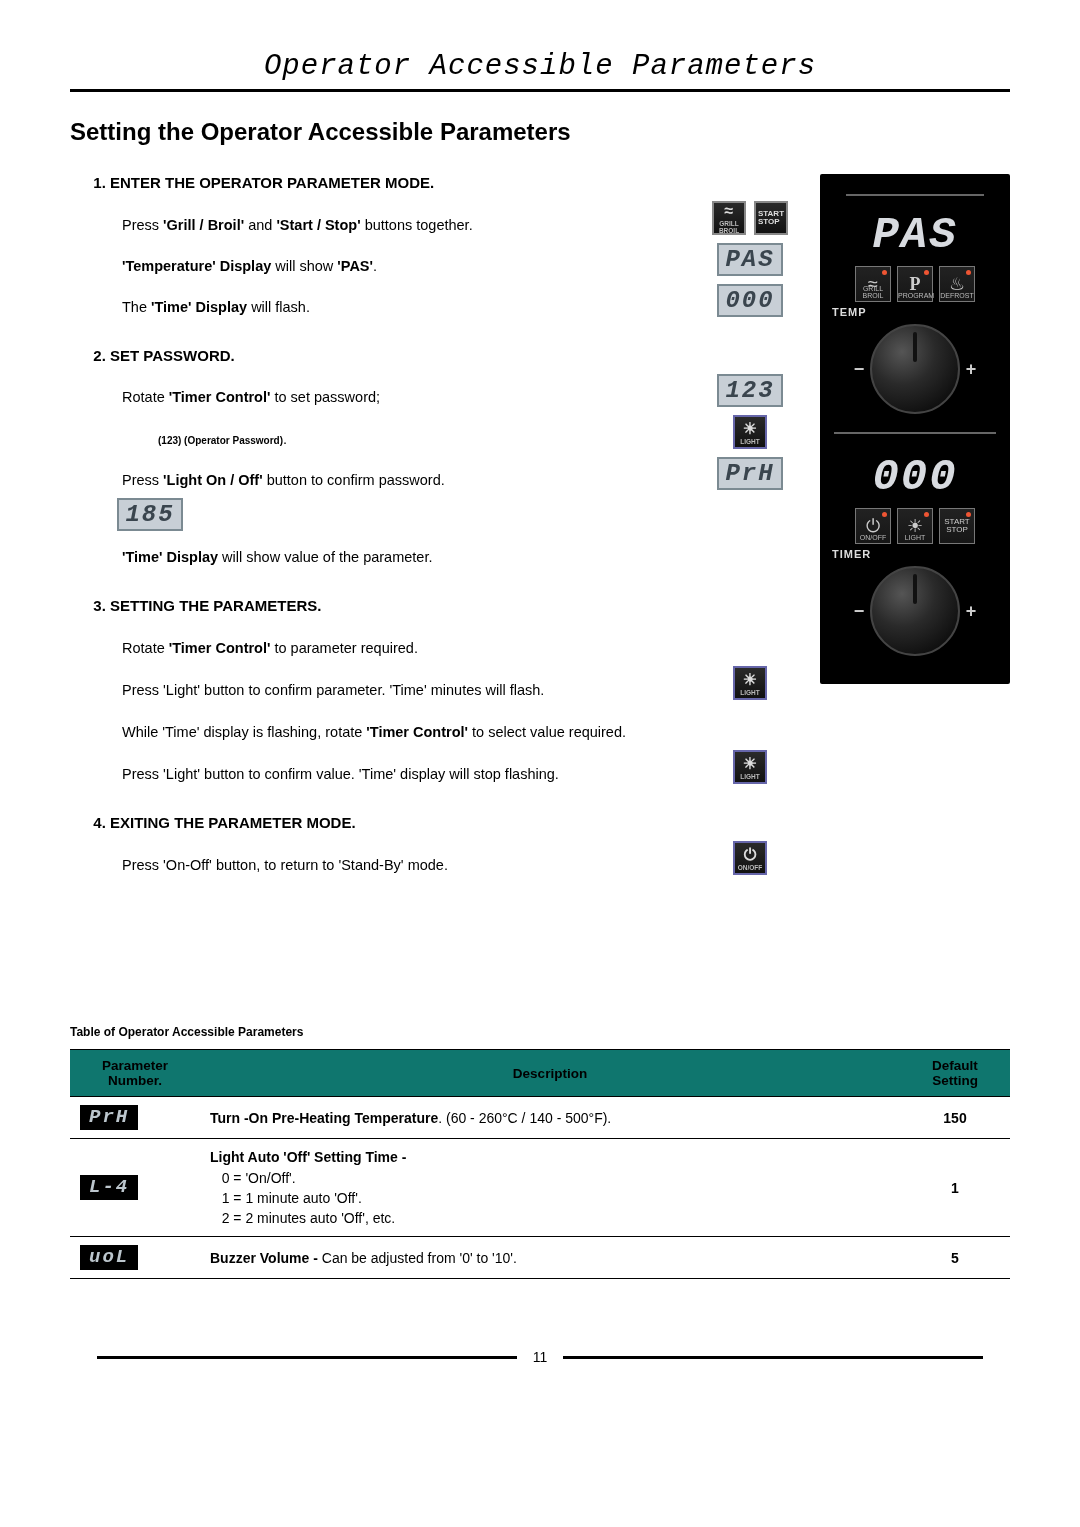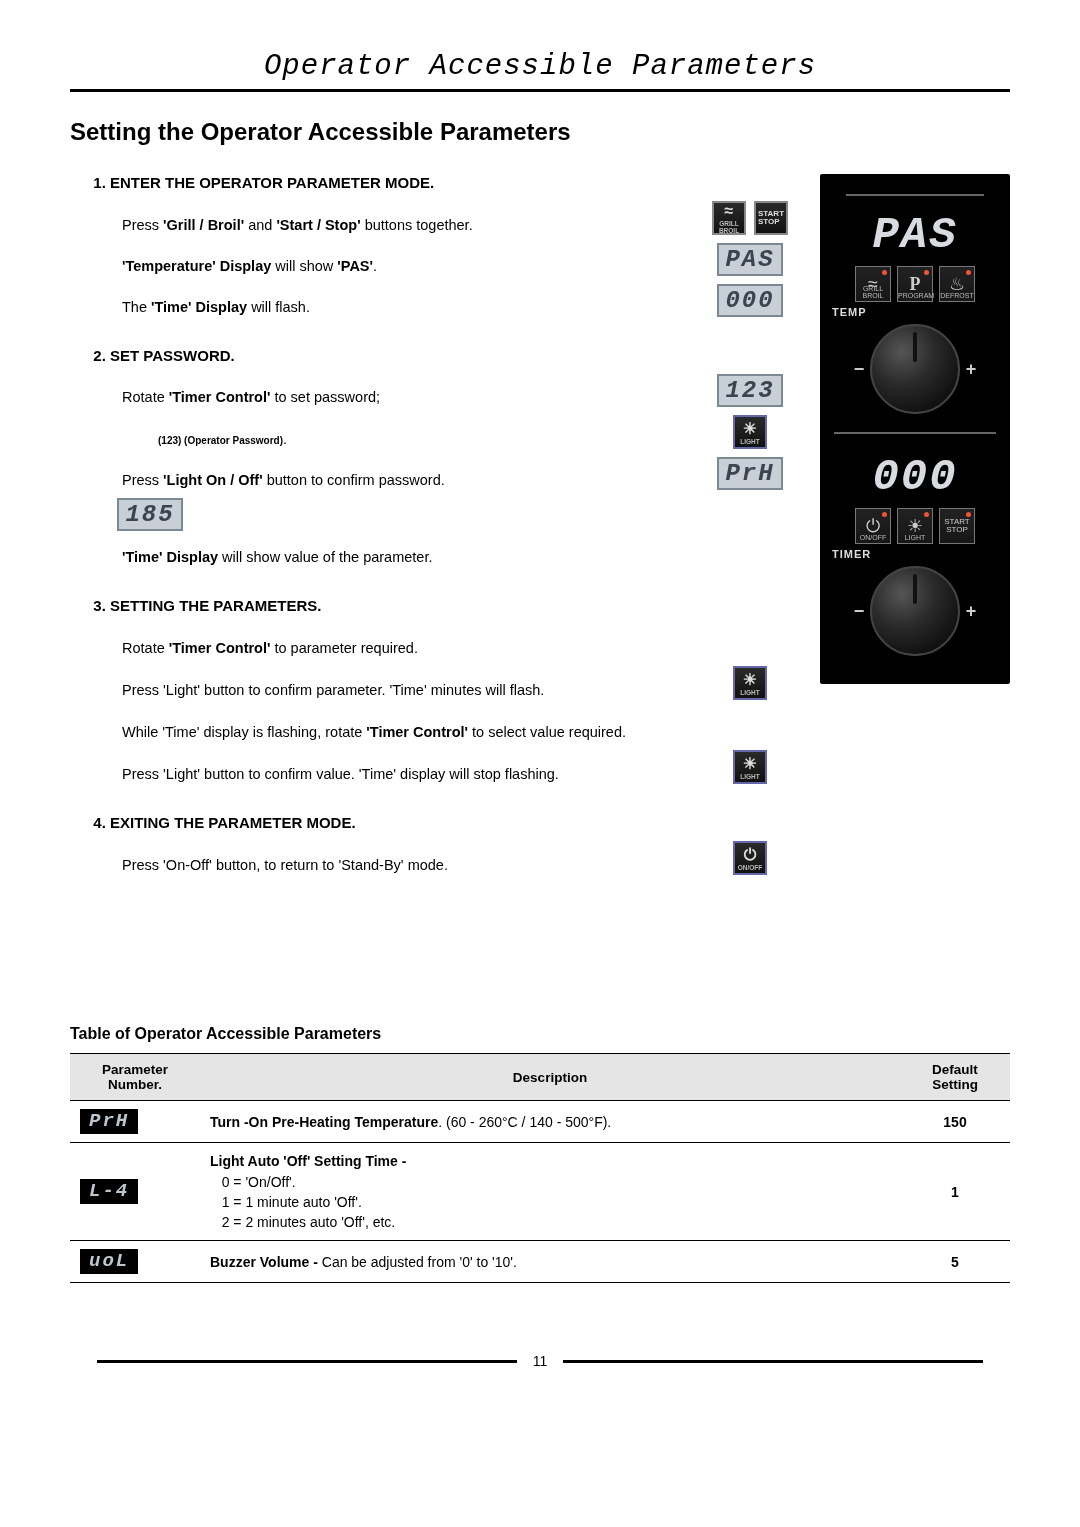--- a/index.html
+++ b/index.html
@@ -128,24 +128,24 @@
     letter-spacing:2px;
     font-size:24px;
     text-align:center;
     padding:1px 6px;
     color:#3a454e;
     width:66px;
   }
   .row-align { display:flex; align-items:flex-end; justify-content:space-between; gap:10px; }
 
   
-  .table-title { font-weight:bold; font-size:16px; margin:8px 0 10px 0; }
+  .table-title { font-weight:bold; font-size:12px; margin:8px 0 10px 0; }
   table.params { width:100%; border-collapse:collapse; }
   table.params th, table.params td { border-top:1.5px solid #000; border-bottom:1.5px solid #000; padding:8px 10px; font-size:14px; vertical-align:middle; }
-  table.params th { background:#e5e5e5; font-weight:bold; font-size:13.5px; }
+  table.params th { background:#0f766e; font-weight:bold; font-size:13.5px; }
   table.params th:first-child { width:130px; }
   table.params th:last-child { width:110px; }
   table.params td.code-cell { text-align:left; }
   table.params td.def-cell { text-align:center; font-weight:bold; }
   .code-tag {
     display:inline-block;
     background:#000;
     color:#bcc6cd;
     font-family:"Courier New",monospace;
     font-style:italic;

